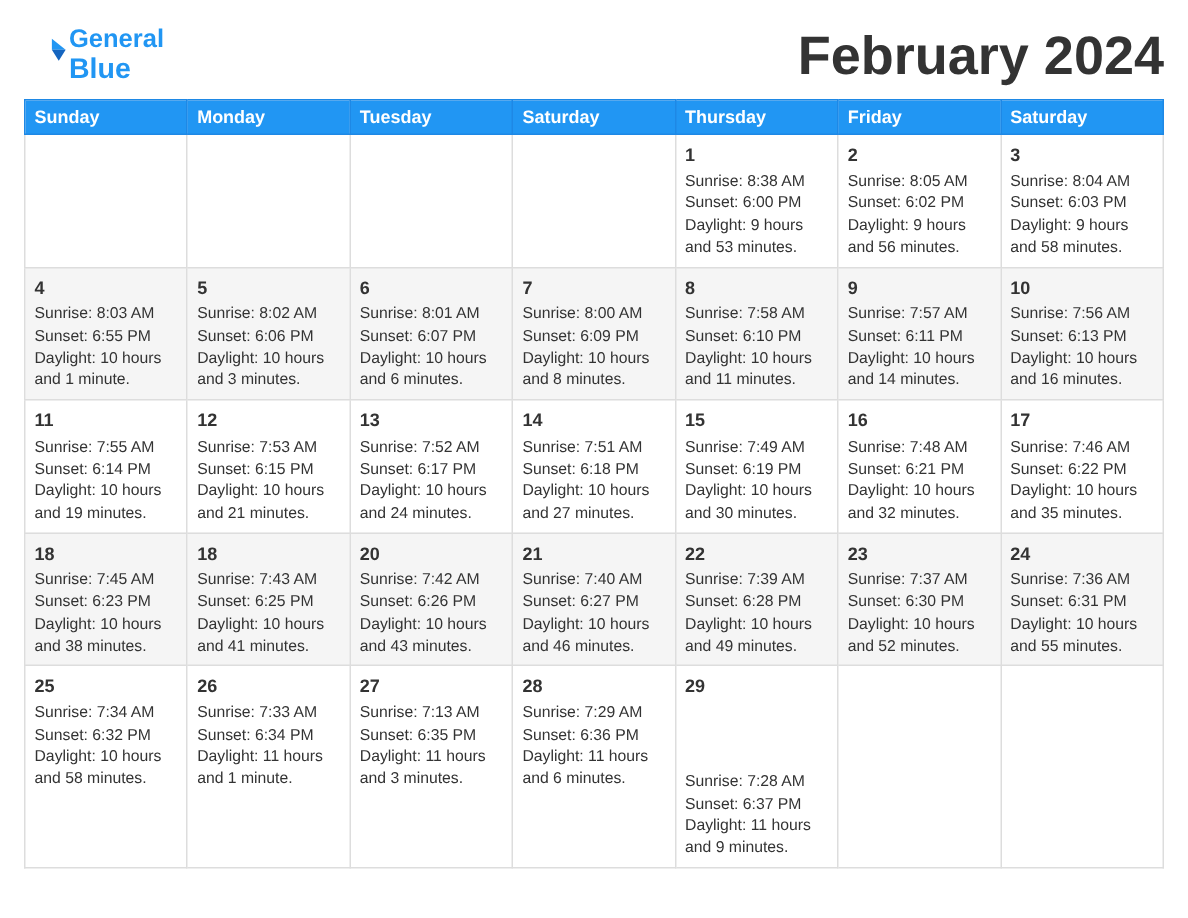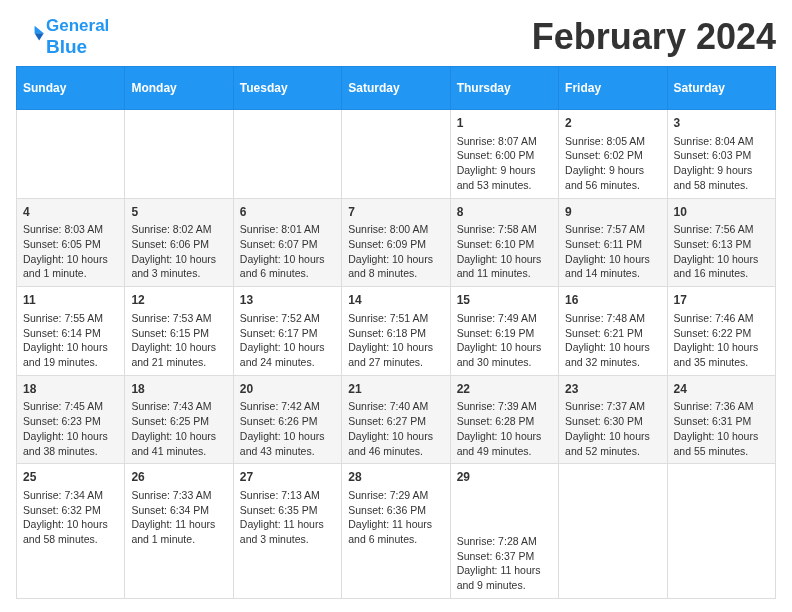--- a/index.html
+++ b/index.html
@@ -41,21 +41,21 @@
     }
     table {
       width: 100%;
       border-collapse: collapse;
       font-size: 11px;
     }
     thead tr th {
       background-color: #2196F3;
       color: #fff;
       text-align: left;
-      padding: 14px 6px;
+      padding: 4px 6px;
       font-size: 12px;
       font-weight: bold;
       border: 1px solid #1e88e5;
     }
     tbody tr td {
       vertical-align: top;
       padding: 5px 6px;
       border: 1px solid #ddd;
       width: 14.28%;
       min-height: 80px;
@@ -116,21 +116,21 @@
       </tr>
   </thead>
   <tbody id="calendar-body">
   <tr>
         <td class="empty-cell"></td>
         <td class="empty-cell"></td>
         <td class="empty-cell"></td>
         <td class="empty-cell"></td>
         <td>
           <span class="day-number">1</span>
-          <div class="day-info" style="white-space: pre-line;">Sunrise: 8:07 AM
+          <div class="day-info" style="white-space: pre-line;">Sunrise: 8:38 AM
 Sunset: 6:00 PM
 Daylight: 9 hours
 and 53 minutes.</div>
         </td>
         <td>
           <span class="day-number">2</span>
           <div class="day-info" style="white-space: pre-line;">Sunrise: 8:05 AM
 Sunset: 6:02 PM
 Daylight: 9 hours
 and 56 minutes.</div>
@@ -140,21 +140,21 @@
           <div class="day-info" style="white-space: pre-line;">Sunrise: 8:04 AM
 Sunset: 6:03 PM
 Daylight: 9 hours
 and 58 minutes.</div>
         </td>
       </tr>
       <tr>
         <td>
           <span class="day-number">4</span>
           <div class="day-info" style="white-space: pre-line;">Sunrise: 8:03 AM
-Sunset: 6:05 PM
+Sunset: 6:55 PM
 Daylight: 10 hours
 and 1 minute.</div>
         </td>
         <td>
           <span class="day-number">5</span>
           <div class="day-info" style="white-space: pre-line;">Sunrise: 8:02 AM
 Sunset: 6:06 PM
 Daylight: 10 hours
 and 3 minutes.</div>
         </td>

